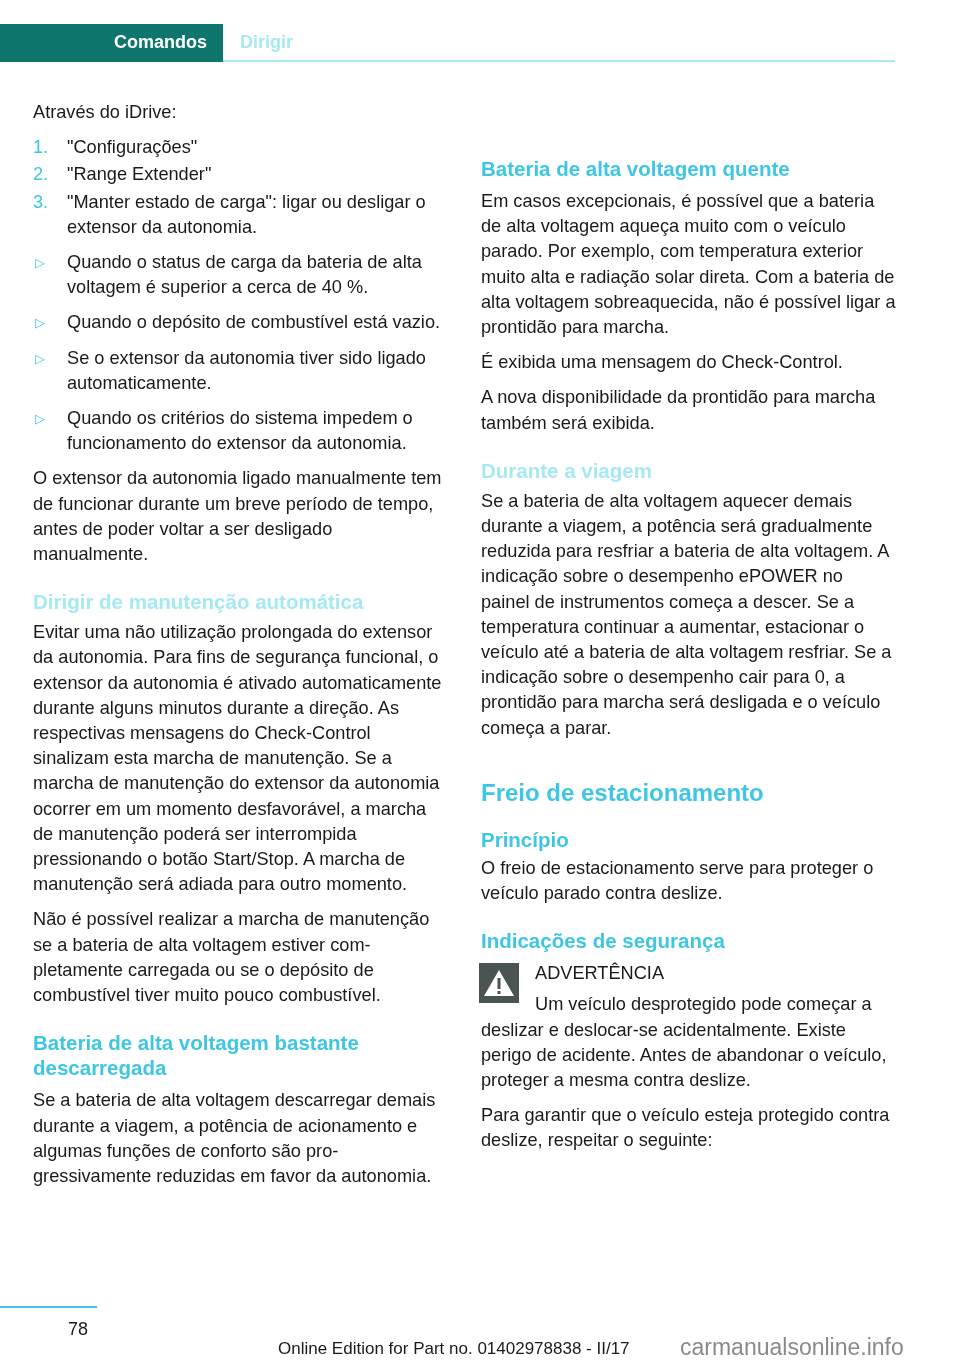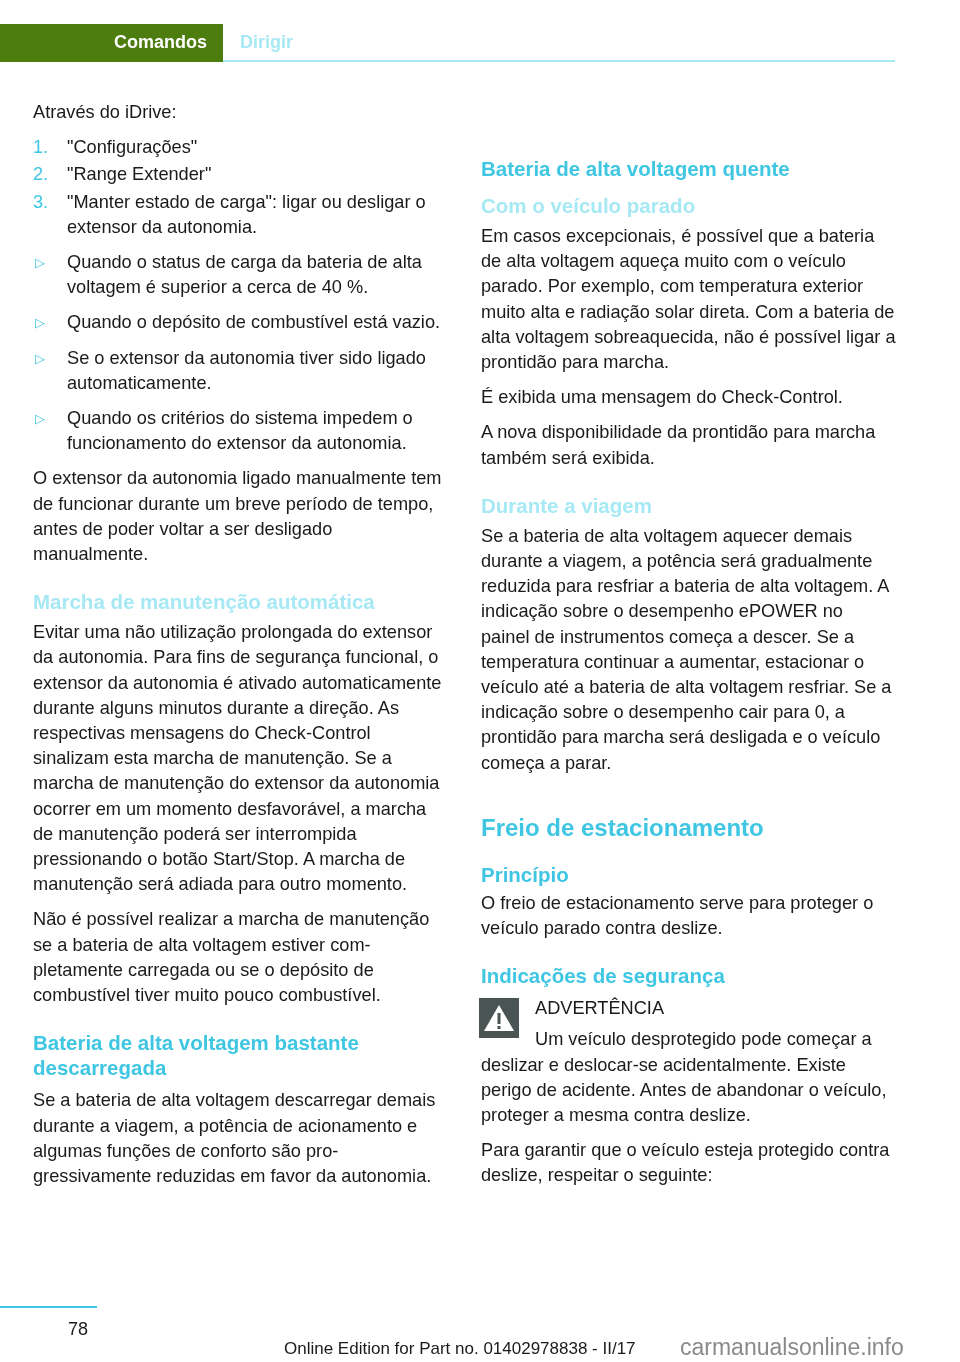--- a/index.html
+++ b/index.html
@@ -2,21 +2,21 @@
 <html><head>
 <meta charset="utf-8">
 <style>
   html, body { margin: 0; padding: 0; background: #ffffff; }
   body {
     width: 960px; height: 1362px; position: relative; overflow: hidden;
     font-family: "Liberation Sans", sans-serif; color: #1a1a1a;
   }
   .header-tab {
     position: absolute; left: 0; top: 24px; width: 223px; height: 38px;
-    background: #4d7c0f;
+    background: #0f766e;
   }
   .header-tab-label {
     position: absolute; right: 16px; top: 8px;
     color: #ffffff; font-weight: bold; font-size: 18px;
   }
   .header-next {
     position: absolute; left: 240px; top: 32px;
     color: #a6e8f3; font-weight: bold; font-size: 18px;
   }
   .header-rule {
@@ -37,21 +37,21 @@
   .h-l3.tight { margin-top: 12px; }
   .h-l2.first { margin-top: 24px; }
   .warn { position: relative; margin-top: 6px; }
   .warn-icon {
     float: left; width: 40px; height: 40px; background: #4a5452; margin: 2px 16px 0 -2px;
     display: flex; align-items: center; justify-content: center;
   }
   .warn-title { display: block; margin-bottom: 6px; }
   .footer-rule { position: absolute; left: 0; top: 1306px; width: 97px; height: 2px; background: #3ec6e2; }
   .page-num { position: absolute; left: 68px; top: 1319px; font-size: 18px; color: #1a1a1a; }
-  .footer-edition { position: absolute; left: 284px; top: 1339px; font-size: 17px; color: #1a1a1a; white-space: nowrap; }
+  .footer-edition { position: absolute; left: 278px; top: 1339px; font-size: 17px; color: #1a1a1a; white-space: nowrap; }
   .footer-watermark { position: absolute; left: 680px; top: 1334px; font-size: 23px; color: #8a8a8a; white-space: nowrap; }
 </style>
 </head>
 <body>
 
 <div class="header-tab">
   <span class="header-tab-label">Comandos</span>
 </div>
 <span class="header-next">Dirigir</span>
 <div class="header-rule"></div>
@@ -84,30 +84,29 @@
     <div class="ul-item">
       <span class="ul-bullet">▷</span>
       <span>Se o extensor da autonomia tiver sido li­gado automaticamente.</span>
     </div>
     <div class="ul-item">
       <span class="ul-bullet">▷</span>
       <span>Quando os critérios do sistema impedem o funcionamento do extensor da autonomia.</span>
     </div>
   </div>
   <p>O extensor da autonomia ligado manualmente tem de funcionar durante um breve período de tempo, antes de poder voltar a ser desligado manualmente.</p>
-  <div class="h-l3">Marcha de manutenção automática</div>
+  <div class="h-l3">Dirigir de manutenção automática</div>
   <p>Evitar uma não utilização prolongada do exten­sor da autonomia. Para fins de segurança fun­cional, o extensor da autonomia é ativado au­tomaticamente durante alguns minutos durante a direção. As respectivas mensagens do Check-Control sinalizam esta marcha de manutenção. Se a marcha de manutenção do extensor da autonomia ocorrer em um mo­mento desfavorável, a marcha de manutenção poderá ser interrompida pressionando o botão Start/Stop. A marcha de manutenção será adi­ada para outro momento.</p>
   <p>Não é possível realizar a marcha de manuten­ção se a bateria de alta voltagem estiver com­pletamente carregada ou se o depósito de combustível tiver muito pouco combustível.</p>
   <div class="h-l2">Bateria de alta voltagem bastante descarregada</div>
   <p>Se a bateria de alta voltagem descarregar de­mais durante a viagem, a potência de aciona­mento e algumas funções de conforto são pro­gressivamente reduzidas em favor da autonomia.</p>
 </div>
 
 <div class="col right" style="top:150px">
   <div class="h-l2 first" style="margin-top:6px">Bateria de alta voltagem quente</div>
-  <div class="h-l3 tight">Com o veículo parado</div>
   <p>Em casos excepcionais, é possível que a bate­ria de alta voltagem aqueça muito com o veí­culo parado. Por exemplo, com temperatura exterior muito alta e radiação solar direta. Com a bateria de alta voltagem sobreaquecida, não é possível ligar a prontidão para marcha.</p>
   <p>É exibida uma mensagem do Check-Control.</p>
   <p>A nova disponibilidade da prontidão para mar­cha também será exibida.</p>
   <div class="h-l3">Durante a viagem</div>
   <p>Se a bateria de alta voltagem aquecer demais durante a viagem, a potência será gradual­mente reduzida para resfriar a bateria de alta voltagem. A indicação sobre o desempenho ePOWER no painel de instrumentos começa a descer. Se a temperatura continuar a aumen­tar, estacionar o veículo até a bateria de alta voltagem resfriar. Se a indicação sobre o de­sempenho cair para 0, a prontidão para marcha será desligada e o veículo começa a parar.</p>
   <div class="h-l1">Freio de estacionamento</div>
   <div class="h-l2" style="margin-top:16px;margin-bottom:4px">Princípio</div>
   <p>O freio de estacionamento serve para proteger o veículo parado contra deslize.</p>
   <div class="h-l2">Indicações de segurança</div>
   <div class="warn">

